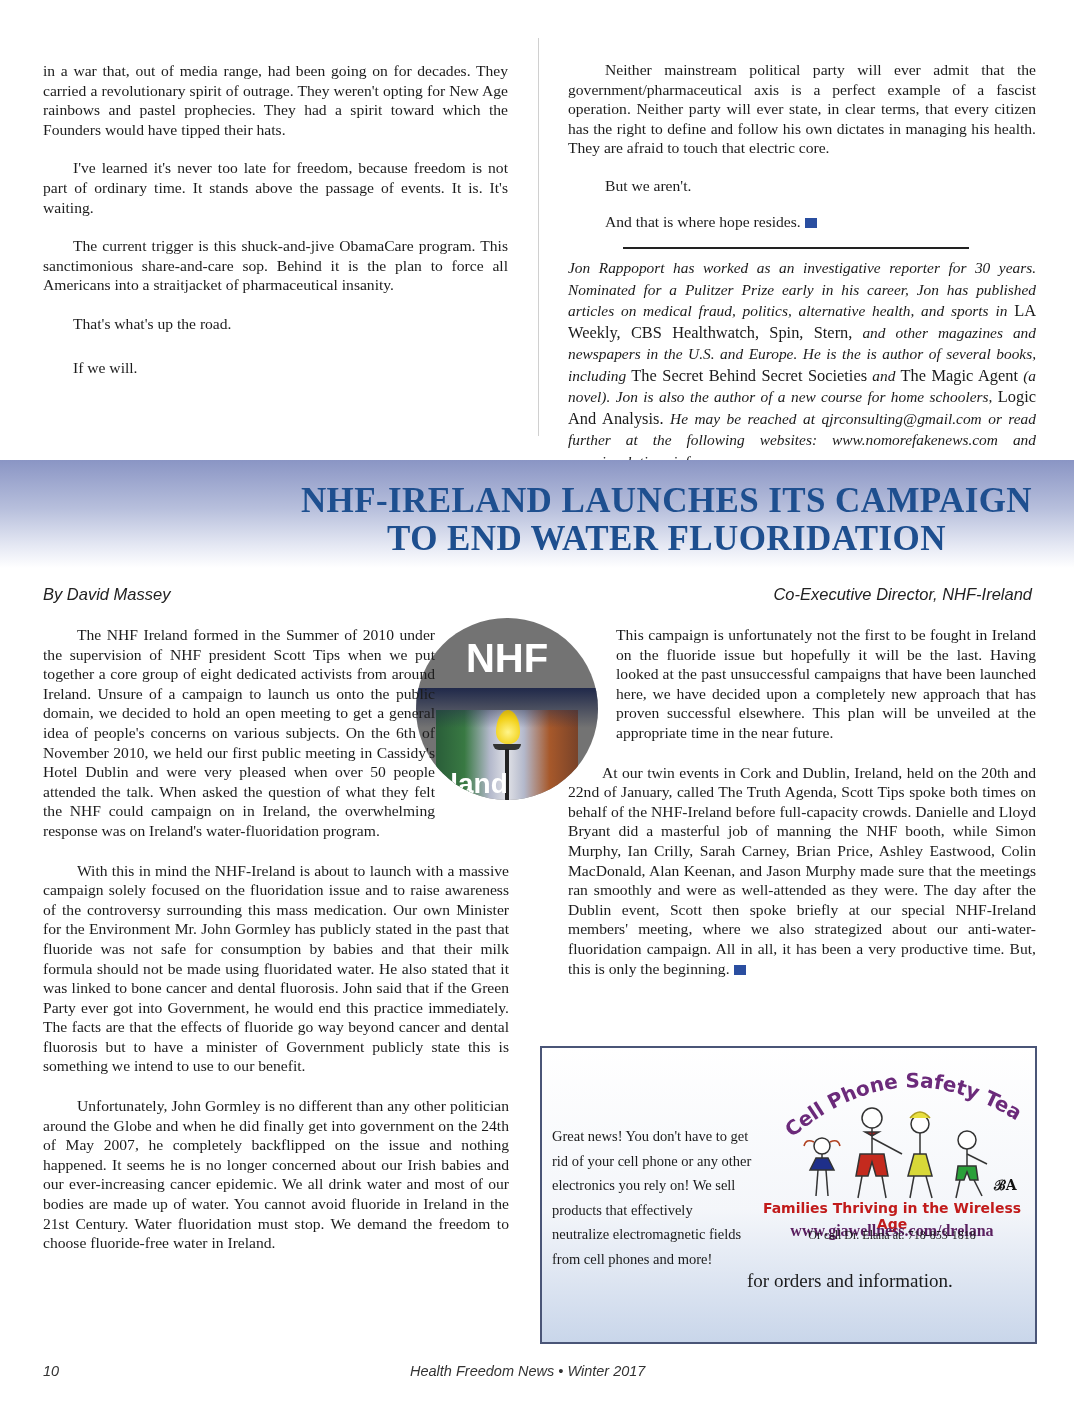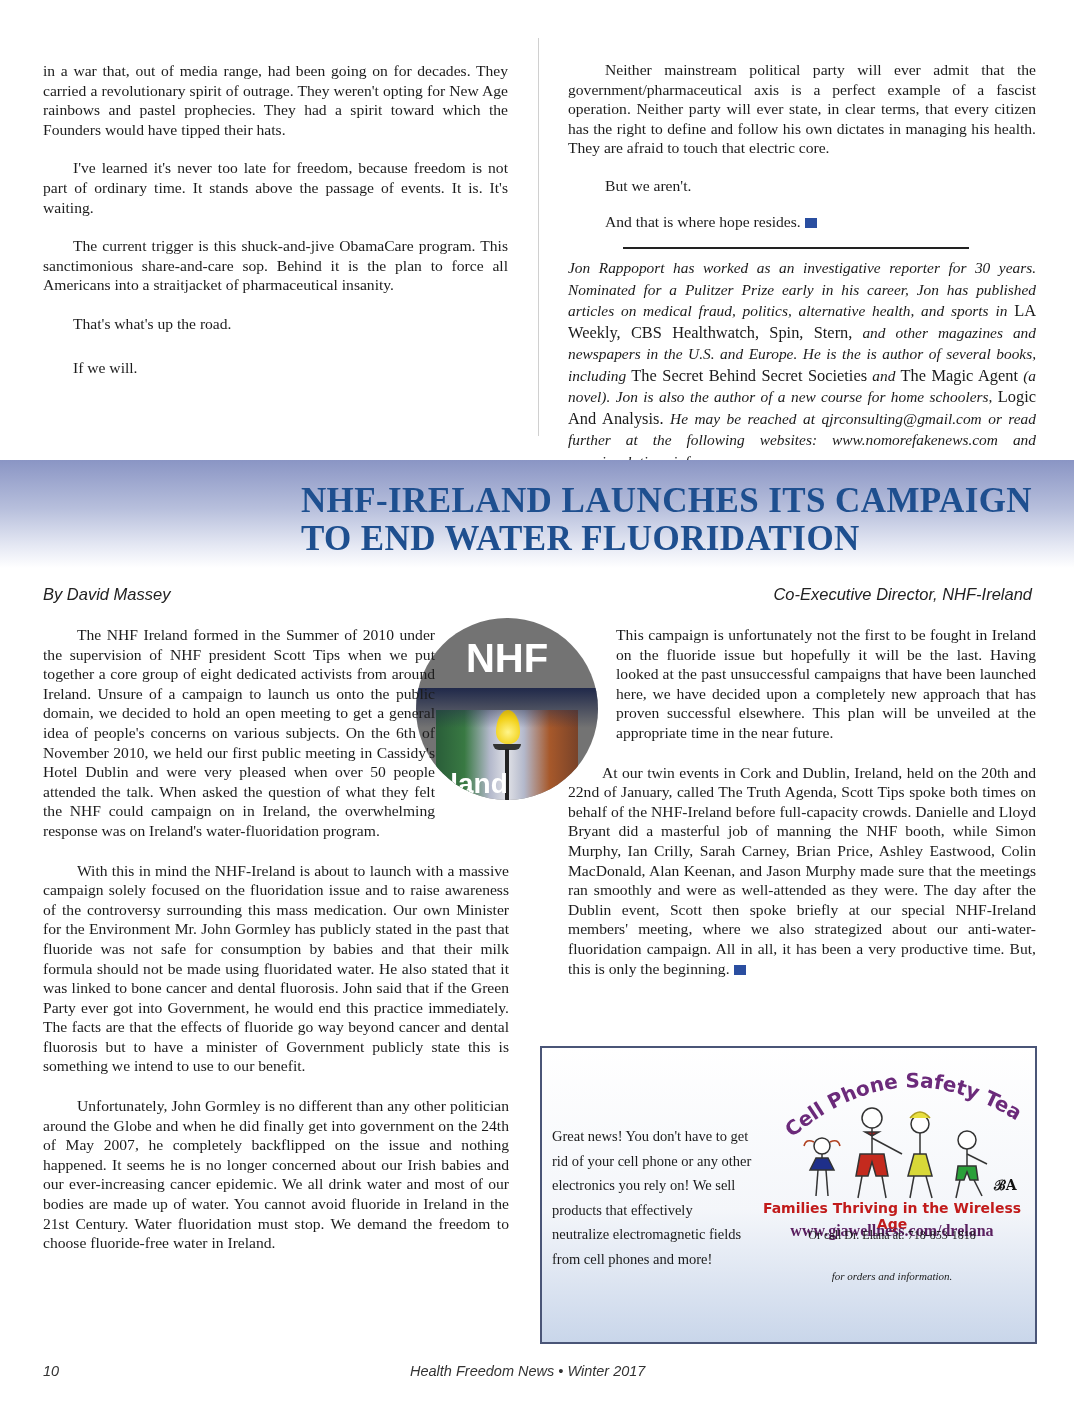--- a/index.html
+++ b/index.html
@@ -18,21 +18,21 @@
   .top-right p { margin-bottom: 18px; }
   .top-right p.short { text-indent: 37px; margin-bottom: 16px; }
   .bio-rule { width: 346px; height: 2px; background: #222; margin: 4px 0 8px 55px; }
   .bio { font-style: italic; font-size: 15.4px; line-height: 21.5px; text-align: justify; color: #1a1a1a; }
   .bio .up { font-style: normal; font-size: 16.4px; }
   .hfn-mark { display: inline-block; width: 12px; height: 10px; background: #2a4ea0; color: #fff; font-family: "DejaVu Sans", sans-serif; font-size: 5px; line-height: 10px; text-align: center; vertical-align: middle; font-style: normal; margin-left: 4px; }
 
   
   .banner { position: absolute; left: 0; top: 460px; width: 1074px; height: 108px;
     background: linear-gradient(180deg, #8a95c4 0%, #b7bfdc 45%, #e6e9f4 80%, #ffffff 100%); }
-  .banner-title { position: absolute; right: 42px; top: 482px; text-align: left;
+  .banner-title { position: absolute; right: 42px; top: 482px; text-align: center;
     font-family: "Liberation Serif", serif; font-weight: bold; font-size: 35px; line-height: 38px; color: #1e4f8f; letter-spacing: 0.4px; }
 
   .byline { position: absolute; top: 585px; font-family: "Liberation Sans", "DejaVu Sans", sans-serif; font-style: italic; font-size: 16.5px; color: #222; }
   .byline.left { left: 43px; }
   .byline.right { right: 42px; text-align: right; }
 
   
   .logo { position: absolute; left: 416px; top: 618px; width: 182px; height: 182px; border-radius: 50%; overflow: hidden;
     background: #737373; }
   .logo .flag { position: absolute; top: 92px; left: 20px; width: 142px; height: 90px;
@@ -55,21 +55,21 @@
 
   
   .ad { position: absolute; left: 540px; top: 1046px; width: 497px; height: 298px; border: 2px solid #4a5577;
     background: linear-gradient(180deg, #ffffff 0%, #f4f6fa 55%, #c9d6ea 100%); }
   .ad-head { position: absolute; left: 12px; top: 16px; width: 180px; text-align: center; color: #b81e1e; font-style: italic; font-weight: bold; font-size: 17.5px; line-height: 24px; font-family: "Liberation Serif", serif; }
   .ad-body { position: absolute; left: 10px; top: 76px; width: 200px; font-size: 14.5px; line-height: 24.5px; color: #1a1a1a; }
   .ad-team { position: absolute; left: 220px; top: 10px; width: 270px; height: 150px; }
   .ad-tag { position: absolute; left: 205px; top: 152px; width: 290px; text-align: center; color: #c11b1b; font-family: "DejaVu Sans", sans-serif; font-weight: bold; font-size: 14px; }
   .ad-url { position: absolute; left: 205px; top: 174px; width: 290px; text-align: center; color: #5a2060; font-weight: bold; font-size: 16px; }
   .ad-call { position: absolute; left: 195px; top: 180px; width: 310px; text-align: center; font-size: 12px; color: #1a1a1a; }
-  .ad-call2 { position: absolute; left: 205px; top: 222px; width: 290px; text-align: center; font-size: 11px; color: #1a1a1a; font-style: italic; }
+  .ad-call2 { position: absolute; left: 205px; top: 222px; width: 290px; font-size: 19px; color: #1a1a1a; }
 
   
   .footer { position: absolute; top: 1363px; font-family: "Liberation Sans", sans-serif; font-style: italic; font-size: 14.5px; color: #333; }
   .footer.page { left: 43px; }
   .footer.pub { left: 410px; }
 </style>
 </head>
 <body>
 
 <div class="top-left serif-body">

